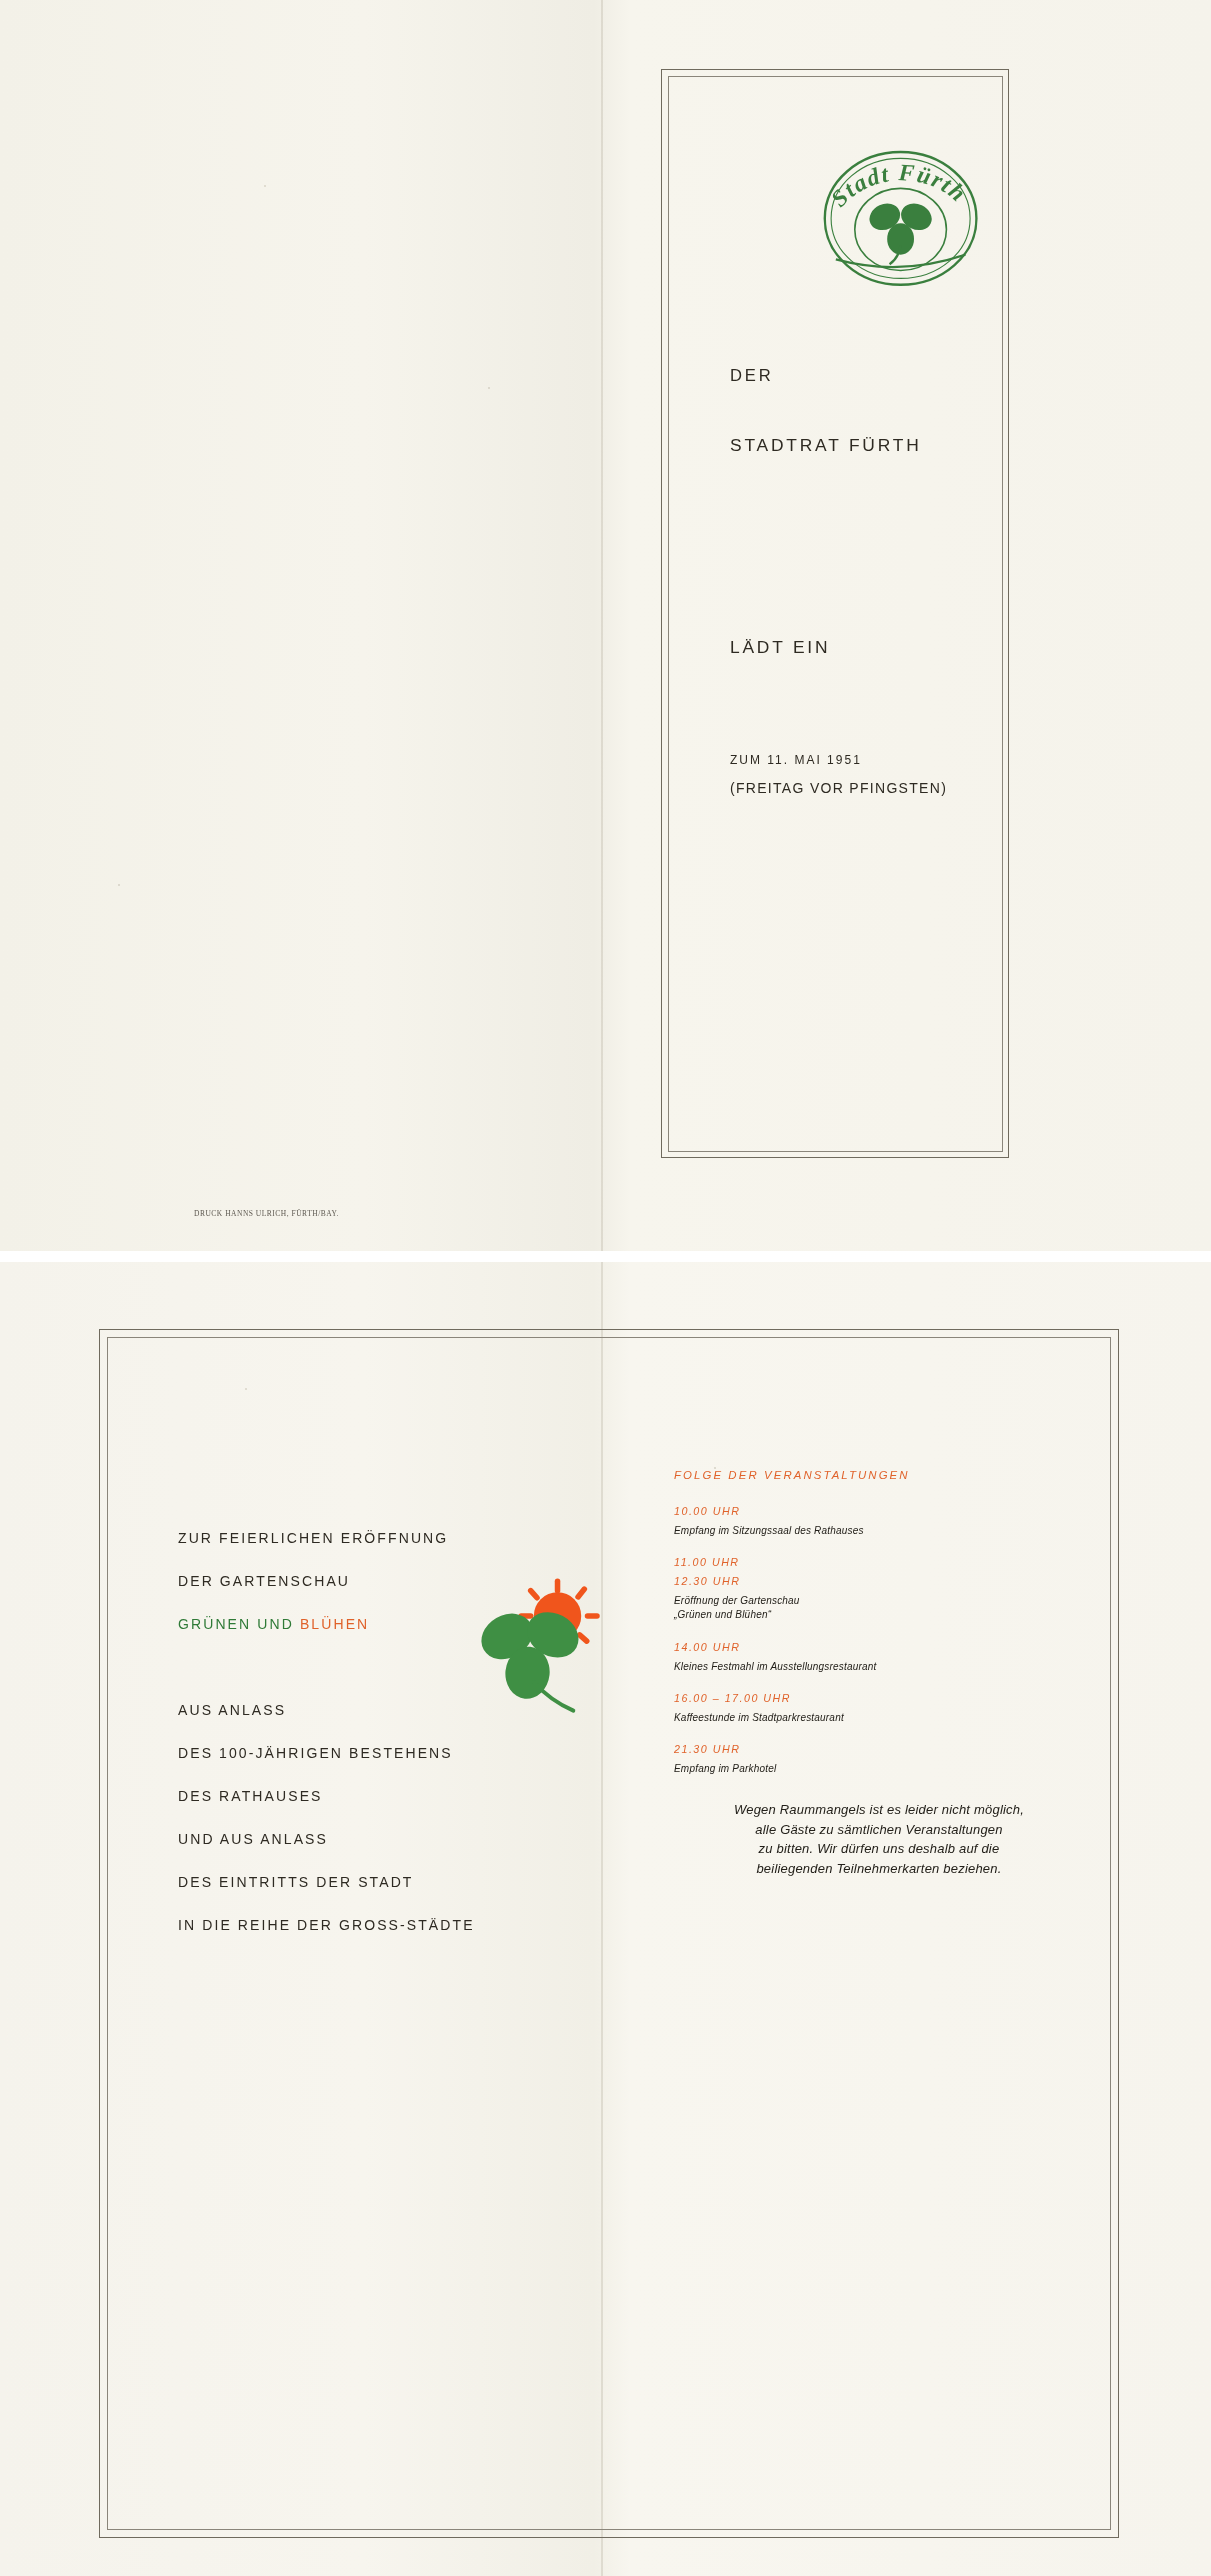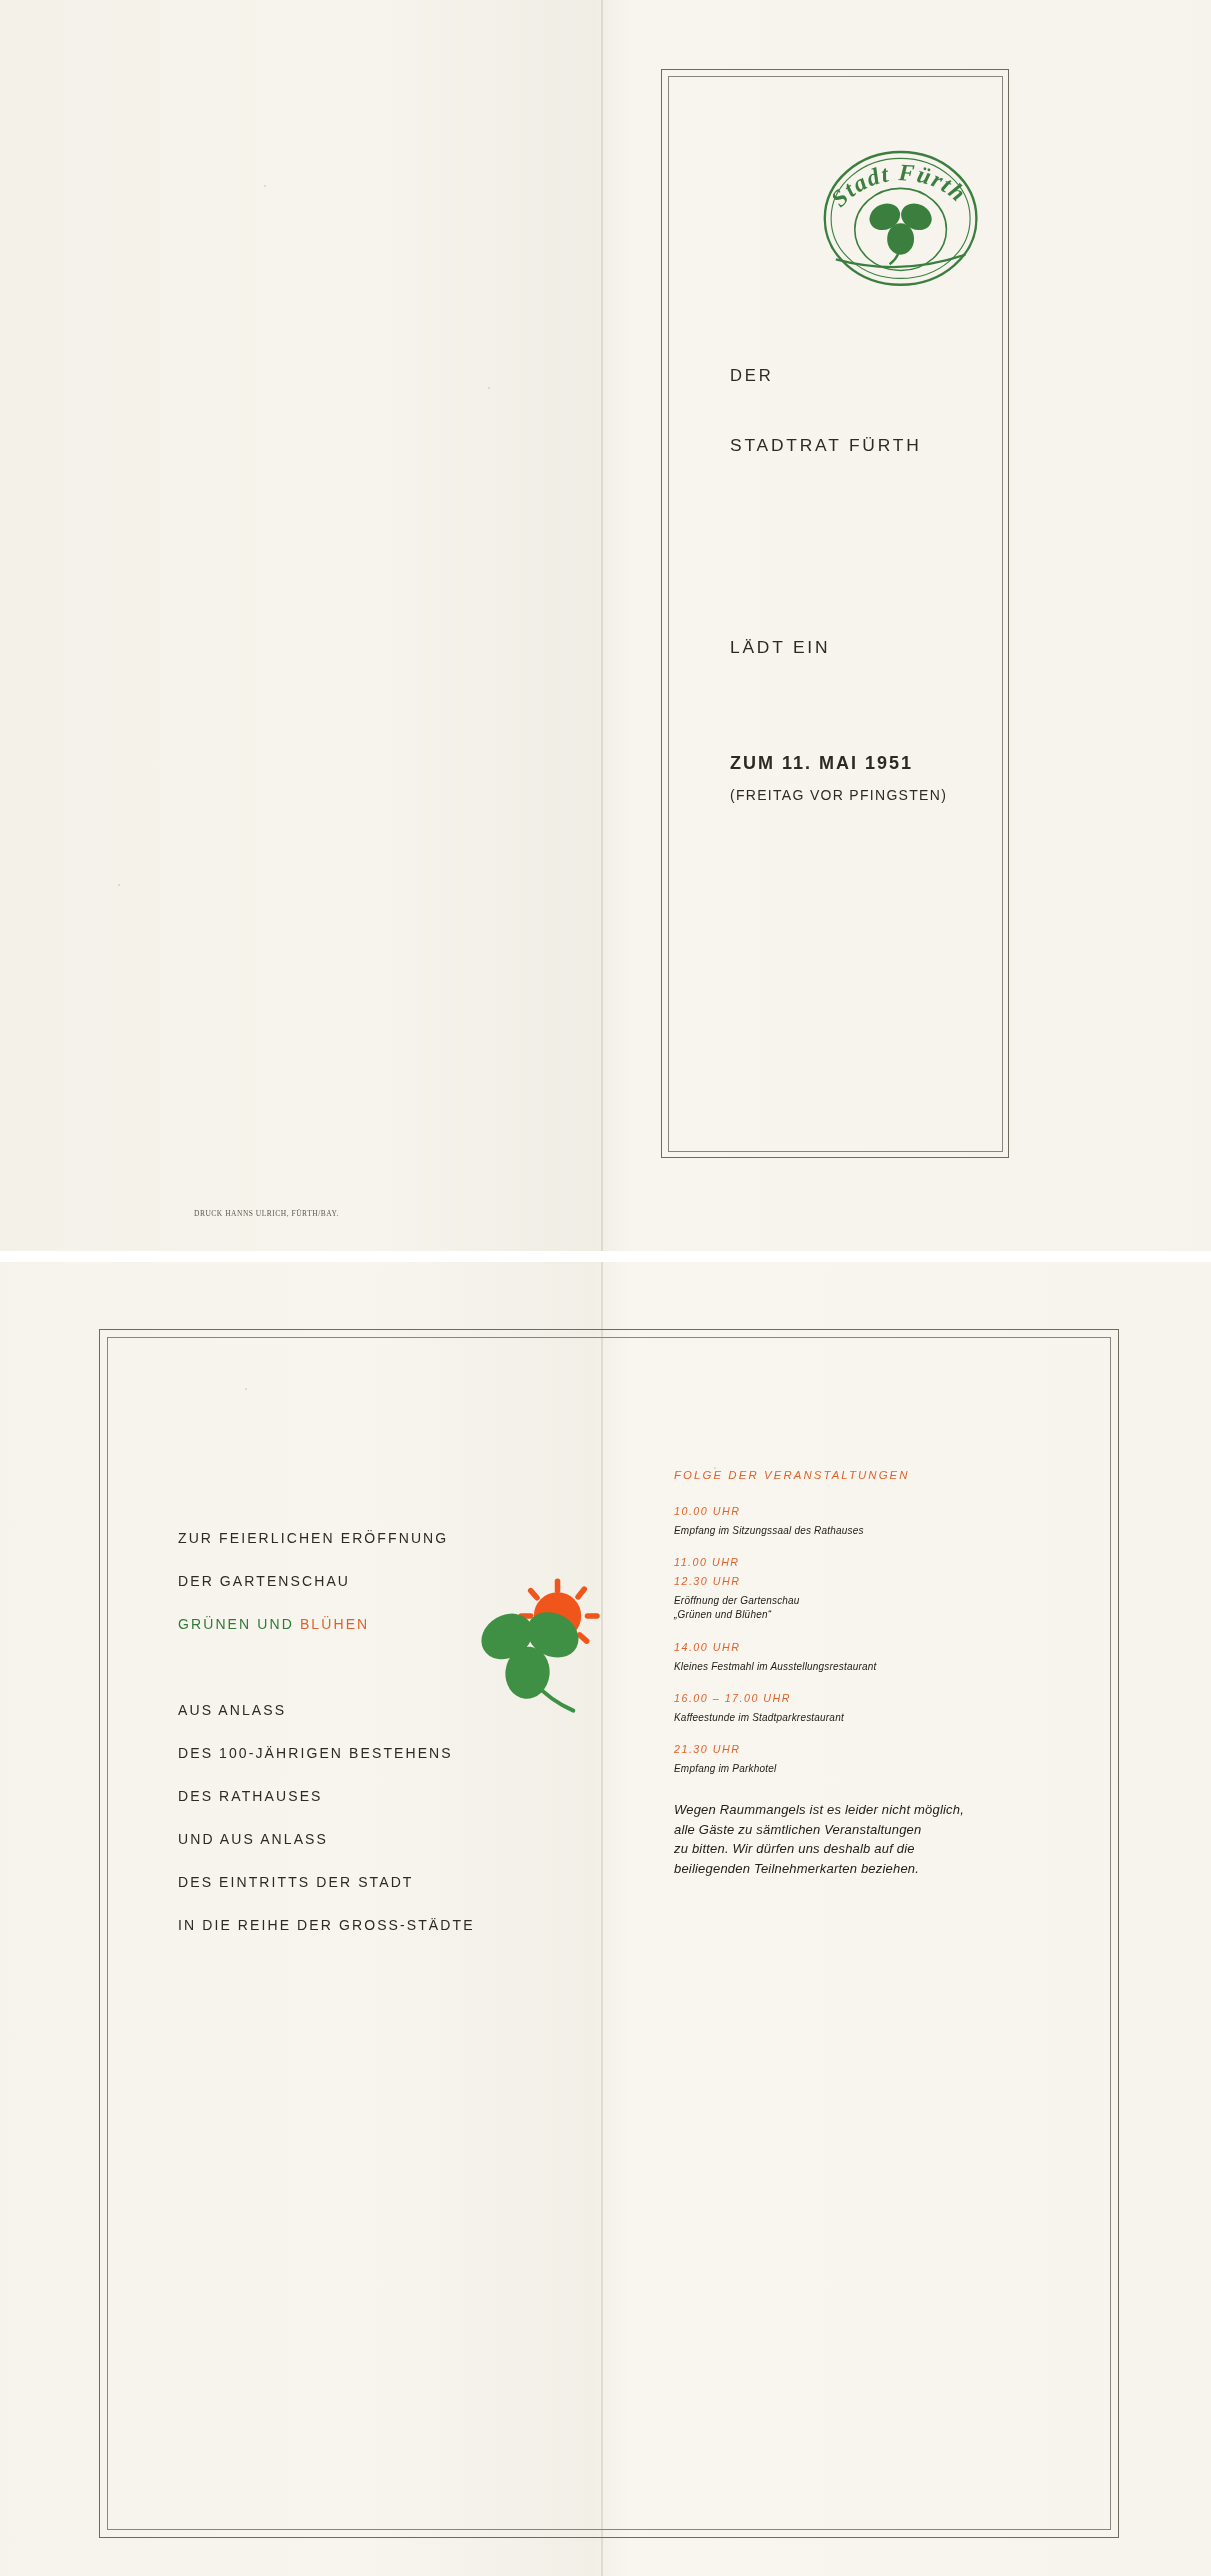--- a/index.html
+++ b/index.html
@@ -82,21 +82,21 @@
     left: 68px;
     top: 296px;
     width: 260px;
     color: #2e2a22;
     letter-spacing: 2.8px;
     font-size: 16.6px;
   }
   .front-text .l1 { margin-bottom: 49px; }
   .front-text .l2 { margin-bottom: 181px; font-size: 17.4px; }
   .front-text .l3 { margin-bottom: 95px; font-size: 17.4px; }
-  .front-text .l4 { font-size: 18px; font-weight: bold; letter-spacing: 2px;}
+  .front-text .l4 { font-size: 12px; font-weight: normal; letter-spacing: 2px;}
   .front-text .l5 { margin-top: 12.6px; font-size: 14px; letter-spacing: 1.3px; }
 
   .printer-credit {
     position: absolute;
     left: 194px;
     top: 1209px;
     font-size: 7.5px;
     letter-spacing: 0.5px;
     color: #5d5850;
     font-family: "Liberation Serif", serif;
@@ -159,20 +159,21 @@
     font-size: 10px;
     line-height: 1.42;
     margin-bottom: 18px;
     letter-spacing: 0.2px;
   }
   .note {
     font-size: 13px;
     line-height: 1.5;
     margin-top: 24px;
     letter-spacing: 0.2px;
+    text-align: center;
   }
 
   
   .speck {
     position: absolute;
     background: #cfcabc;
     border-radius: 50%;
     opacity: .75;
   }
 </style>

